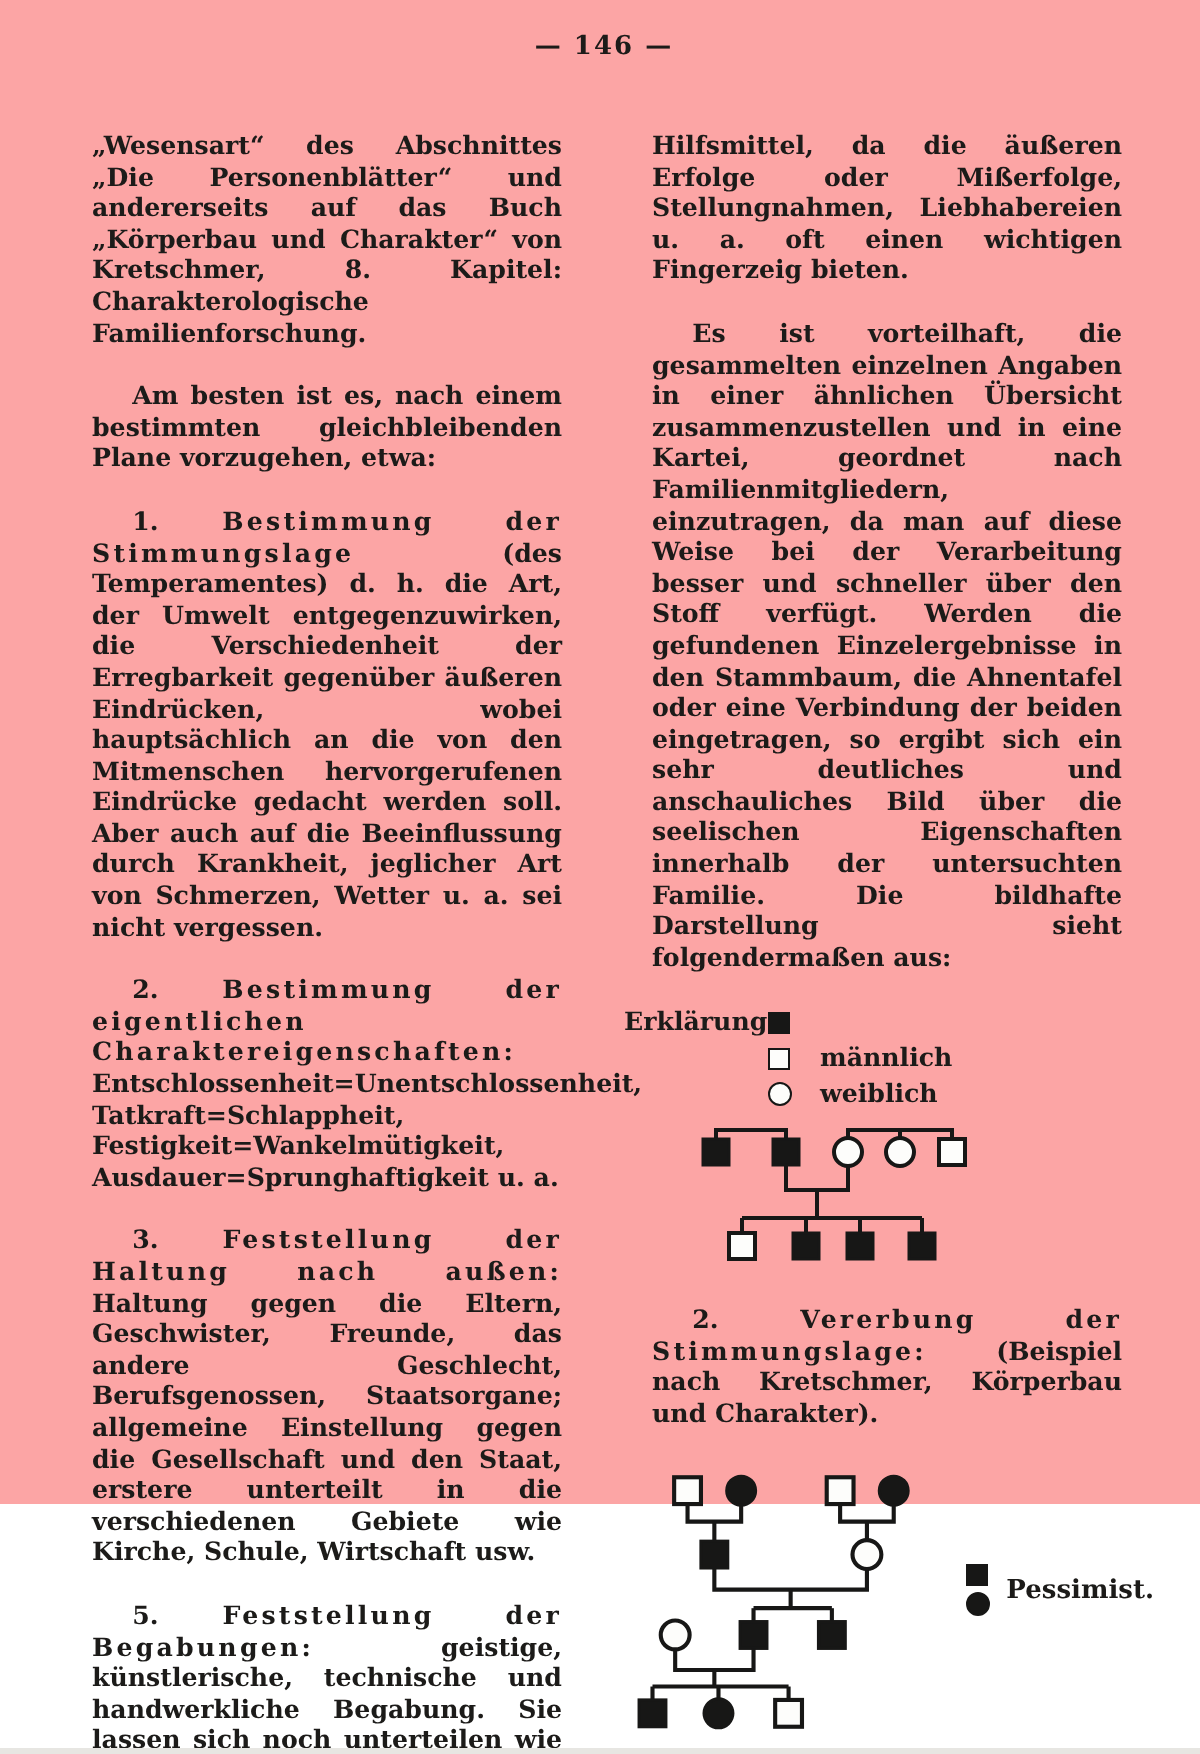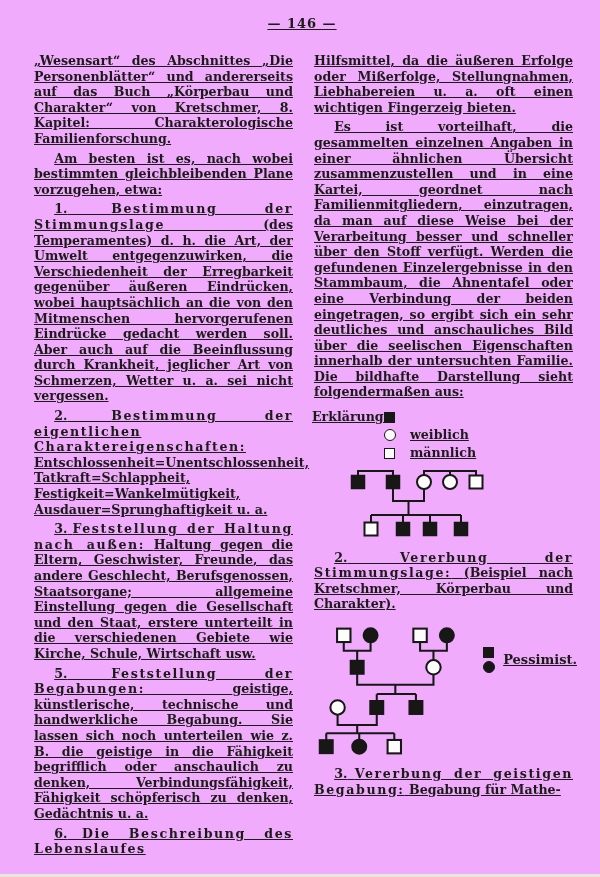--- a/index.html
+++ b/index.html
@@ -10,25 +10,24 @@
   body {
     width: 600px;
     height: 877px;
     overflow: hidden;
     font-family: "DejaVu Serif", "Liberation Serif", serif;
     color: #1c1b19;
     position: relative;
   }
   .scan-page {
     width: 600px;
-    height: 874px;
-    background: #f0abfc;
+    height: 752px;
+    background: #fca5a5;
     box-sizing: border-box;
     padding: 16px 26px 0 30px;
-    text-decoration: underline;
   }
   .scan-edge {
     position: absolute;
     left: 0; bottom: 0;
     width: 600px; height: 3px;
     background: #e7e6e2;
   }
   .page-number {
     text-align: center;
     font-size: 13px;
@@ -40,21 +39,21 @@
     display: flex;
     gap: 13px;
   }
   .col {
     width: 267px;
     font-size: 12.6px;
     line-height: 15.6px;
     font-weight: 700;
     text-align: justify;
   }
-  .para { margin: 4px; text-indent: 1.6em; }
+  .para { margin: 16px; text-indent: 1.6em; }
   .para.noindent { text-indent: 0; }
   .para span:empty { display: none; }
   .lead {
     letter-spacing: 1.6px;
     word-spacing: 2px;
   }
   
   .legend1 {
     margin: 8px 0 2px 2px;
     font-weight: 700;
@@ -76,21 +75,21 @@
   .sym.filled { background: #171716; border: 1.5px solid #171716; }
   .sym.open { background: #fdfdfb; border: 1.7px solid #171716; }
   .figure1 { margin: 6px 0 8px 28px; }
   .figure2-wrap {
     display: flex;
     align-items: flex-start;
     margin: 8px 0 4px 8px;
   }
   .figure2-legend {
     margin-left: 26px;
-    margin-top: 27px;
+    margin-top: 52px;
     display: flex;
     align-items: center;
   }
   .figure2-legend .stack {
     display: flex;
     flex-direction: column;
     gap: 3px;
     margin-right: 8px;
   }
   .figure2-legend .text {
@@ -110,21 +109,21 @@
 
   <p class="page-number">— 146 —</p>
 
   <div class="columns">
 
     <div class="col">
       <p class="para noindent">
         <span>„Wesensart“ des Abschnittes „Die Personenblätter“ und andererseits auf das Buch „Körperbau und Charakter“ von Kretschmer, 8. Kapitel: Charakterologische Familienforschung.</span>
       </p>
       <p class="para">
-        <span>Am besten ist es, nach wobei bestimmten gleichbleibenden Plane vorzugehen, etwa:</span>
+        <span>Am besten ist es, nach einem bestimmten gleichbleibenden Plane vorzugehen, etwa:</span>
       </p>
       <p class="para">
         <span class="num">1.</span>
         <span class="lead">Bestimmung der Stimmungslage</span>
         <span>(des Temperamentes) d. h. die Art, der Umwelt entgegenzuwirken, die Verschiedenheit der Erregbarkeit gegenüber äußeren Eindrücken, wobei hauptsächlich an die von den Mitmenschen hervorgerufenen Eindrücke gedacht werden soll. Aber auch auf die Beeinflussung durch Krankheit, jeglicher Art von Schmerzen, Wetter u. a. sei nicht vergessen.</span>
       </p>
       <p class="para">
         <span class="num">2.</span>
         <span class="lead">Bestimmung der eigentlichen Charaktereigenschaften:</span>
         <span>Entschlossenheit=Unentschlossenheit, Tatkraft=Schlappheit, Festigkeit=Wankelmütigkeit, Ausdauer=Sprunghaftigkeit u. a.</span>
@@ -157,30 +156,30 @@
       <div class="legend1">
         <div class="legend1-row">
           <span class="legend1-label">Erklärung:</span>
           <span class="legend1-sym">
               <span class="sym sq filled"></span>
             </span>
         </div>
         <div class="legend1-row">
           <span class="legend1-label"></span>
           <span class="legend1-sym">
+              <span class="sym sq open"></span>
+            </span>
+          <span>männlich</span>
+        </div>
+        <div class="legend1-row">
+          <span class="legend1-label"></span>
+          <span class="legend1-sym">
               <span class="sym ci open"></span>
             </span>
           <span>weiblich</span>
-        </div>
-        <div class="legend1-row">
-          <span class="legend1-label"></span>
-          <span class="legend1-sym">
-              <span class="sym sq open"></span>
-            </span>
-          <span>männlich</span>
         </div>
       </div>
 
       <div class="figure1">
         <svg width="180" height="70" viewBox="0 0 180 70">
 
           <path class="ln" d="M20,7.5 L20,3 L55,3 L55,7.5"></path>
 
           <path class="ln" d="M86,7 L86,3 L138,3 L138,7.5"></path>
           <path class="ln" d="M112,3 L112,7"></path>

